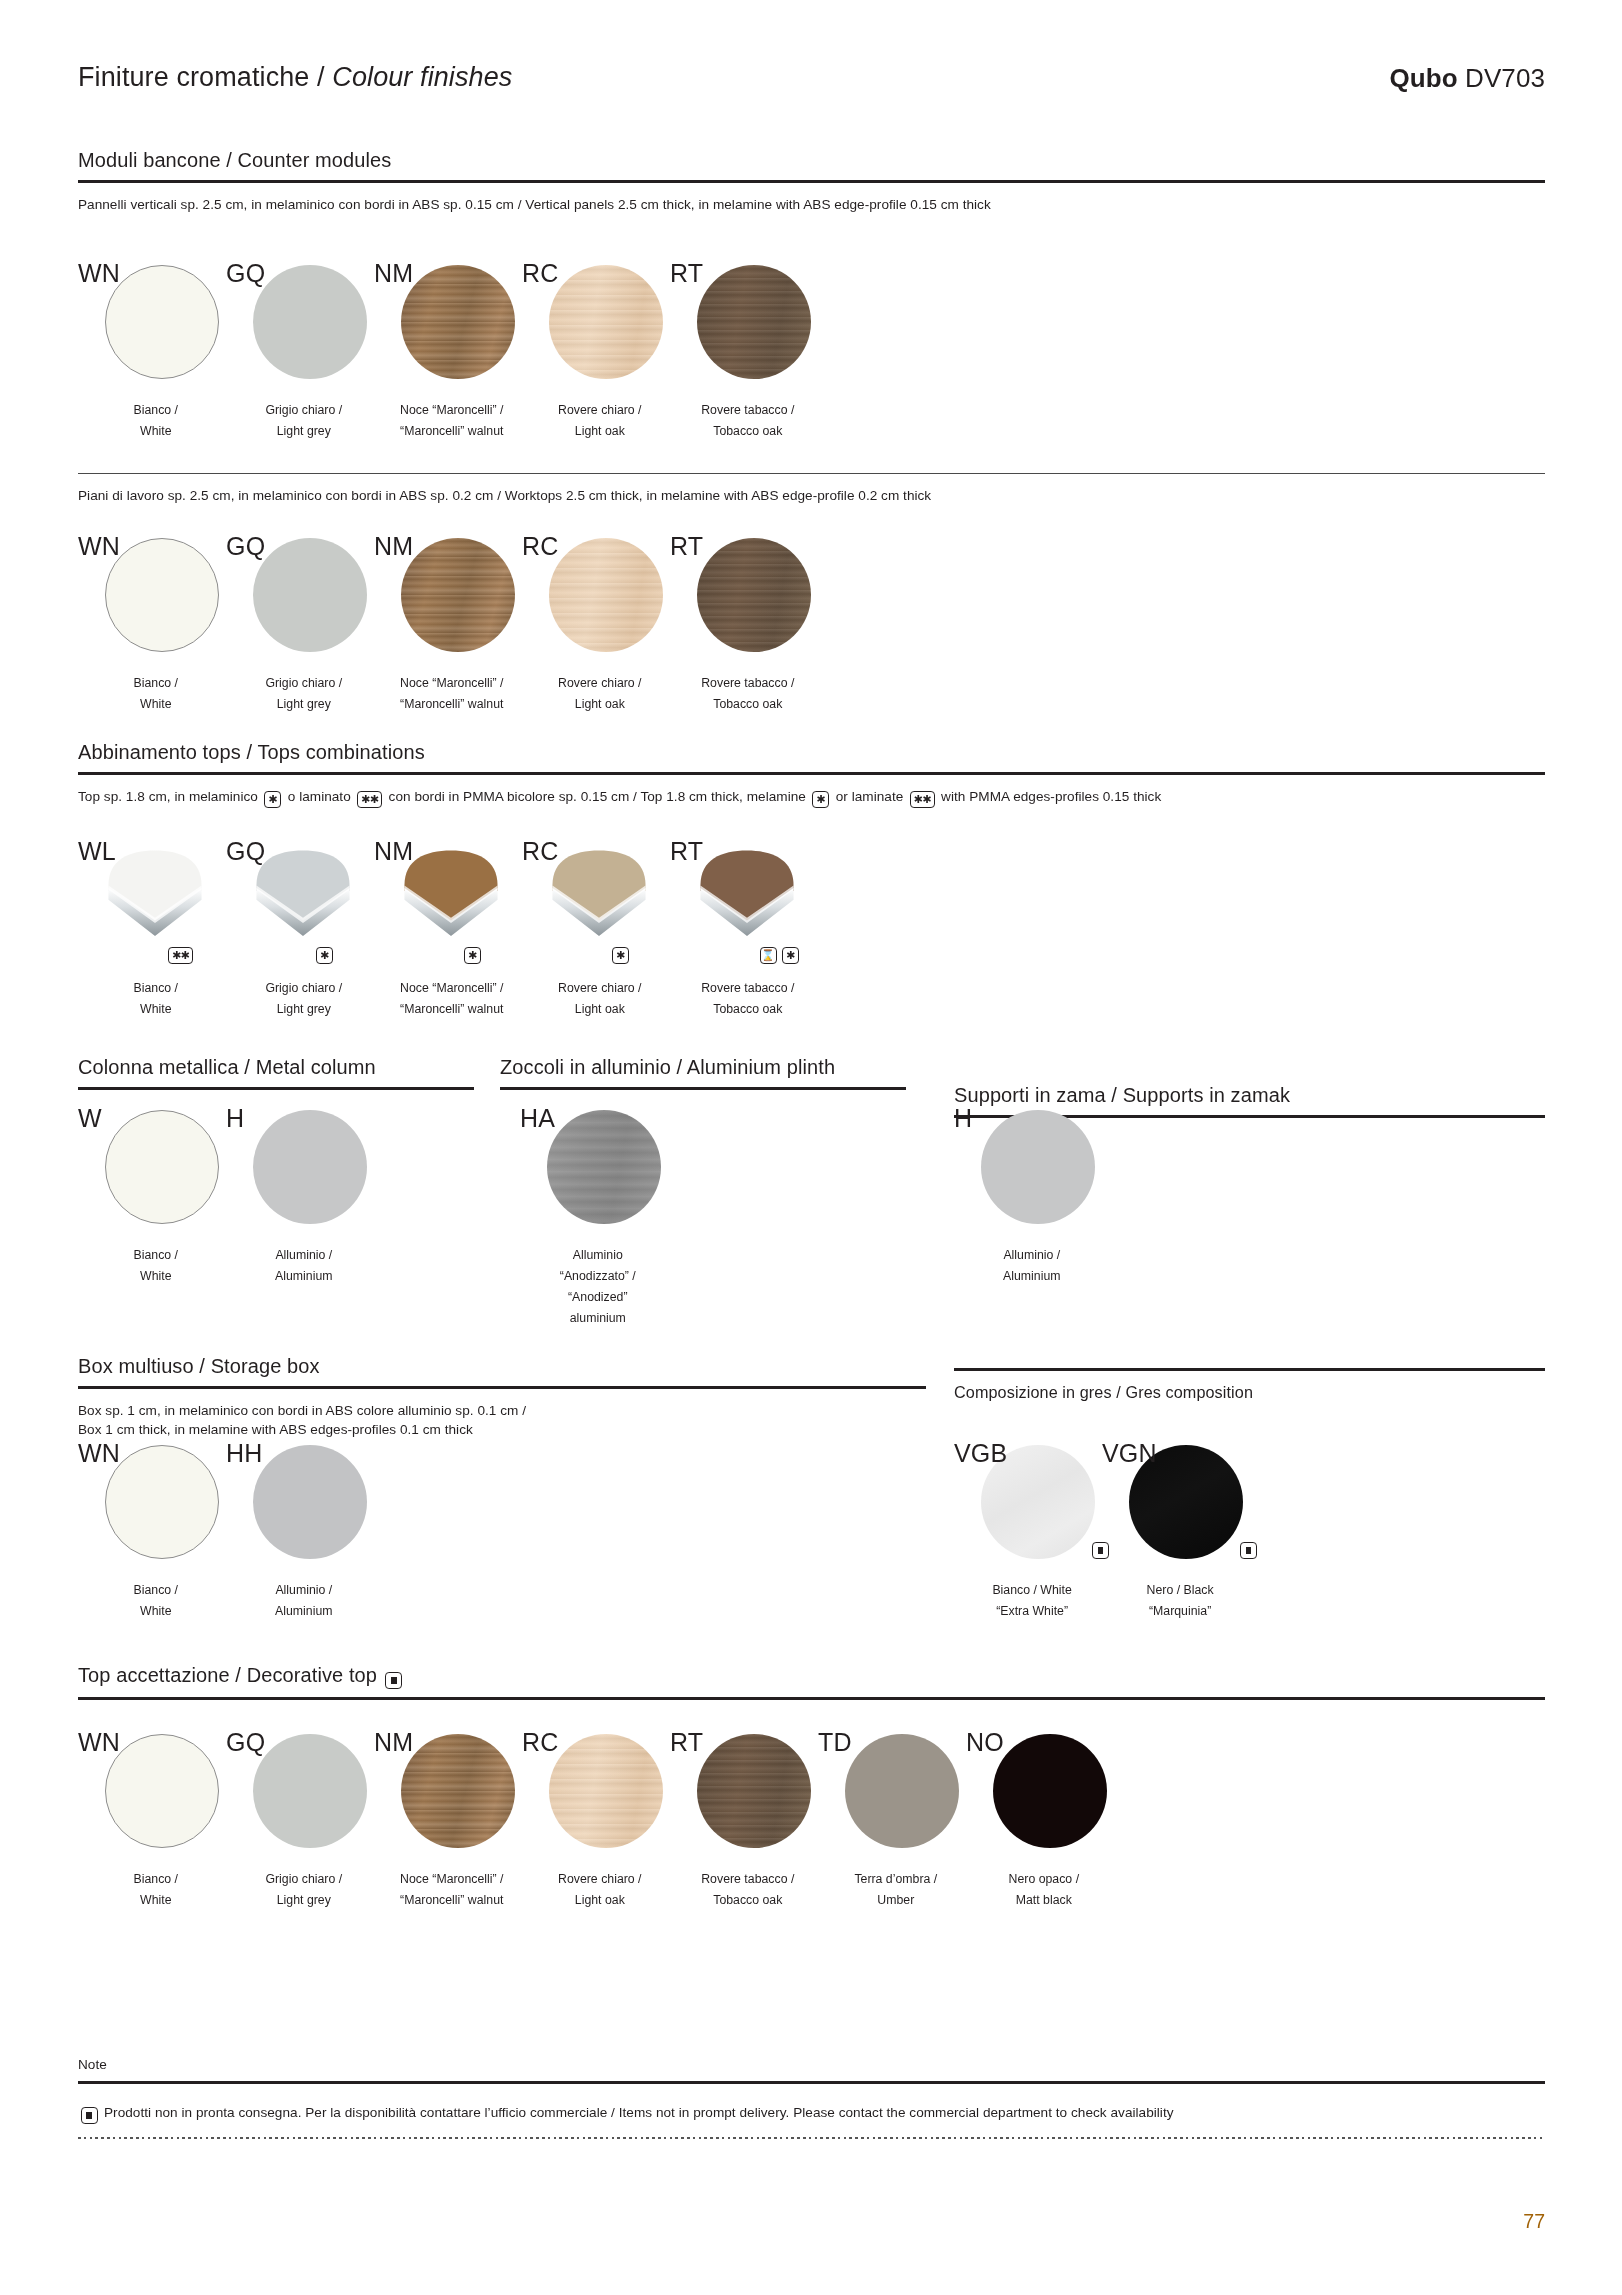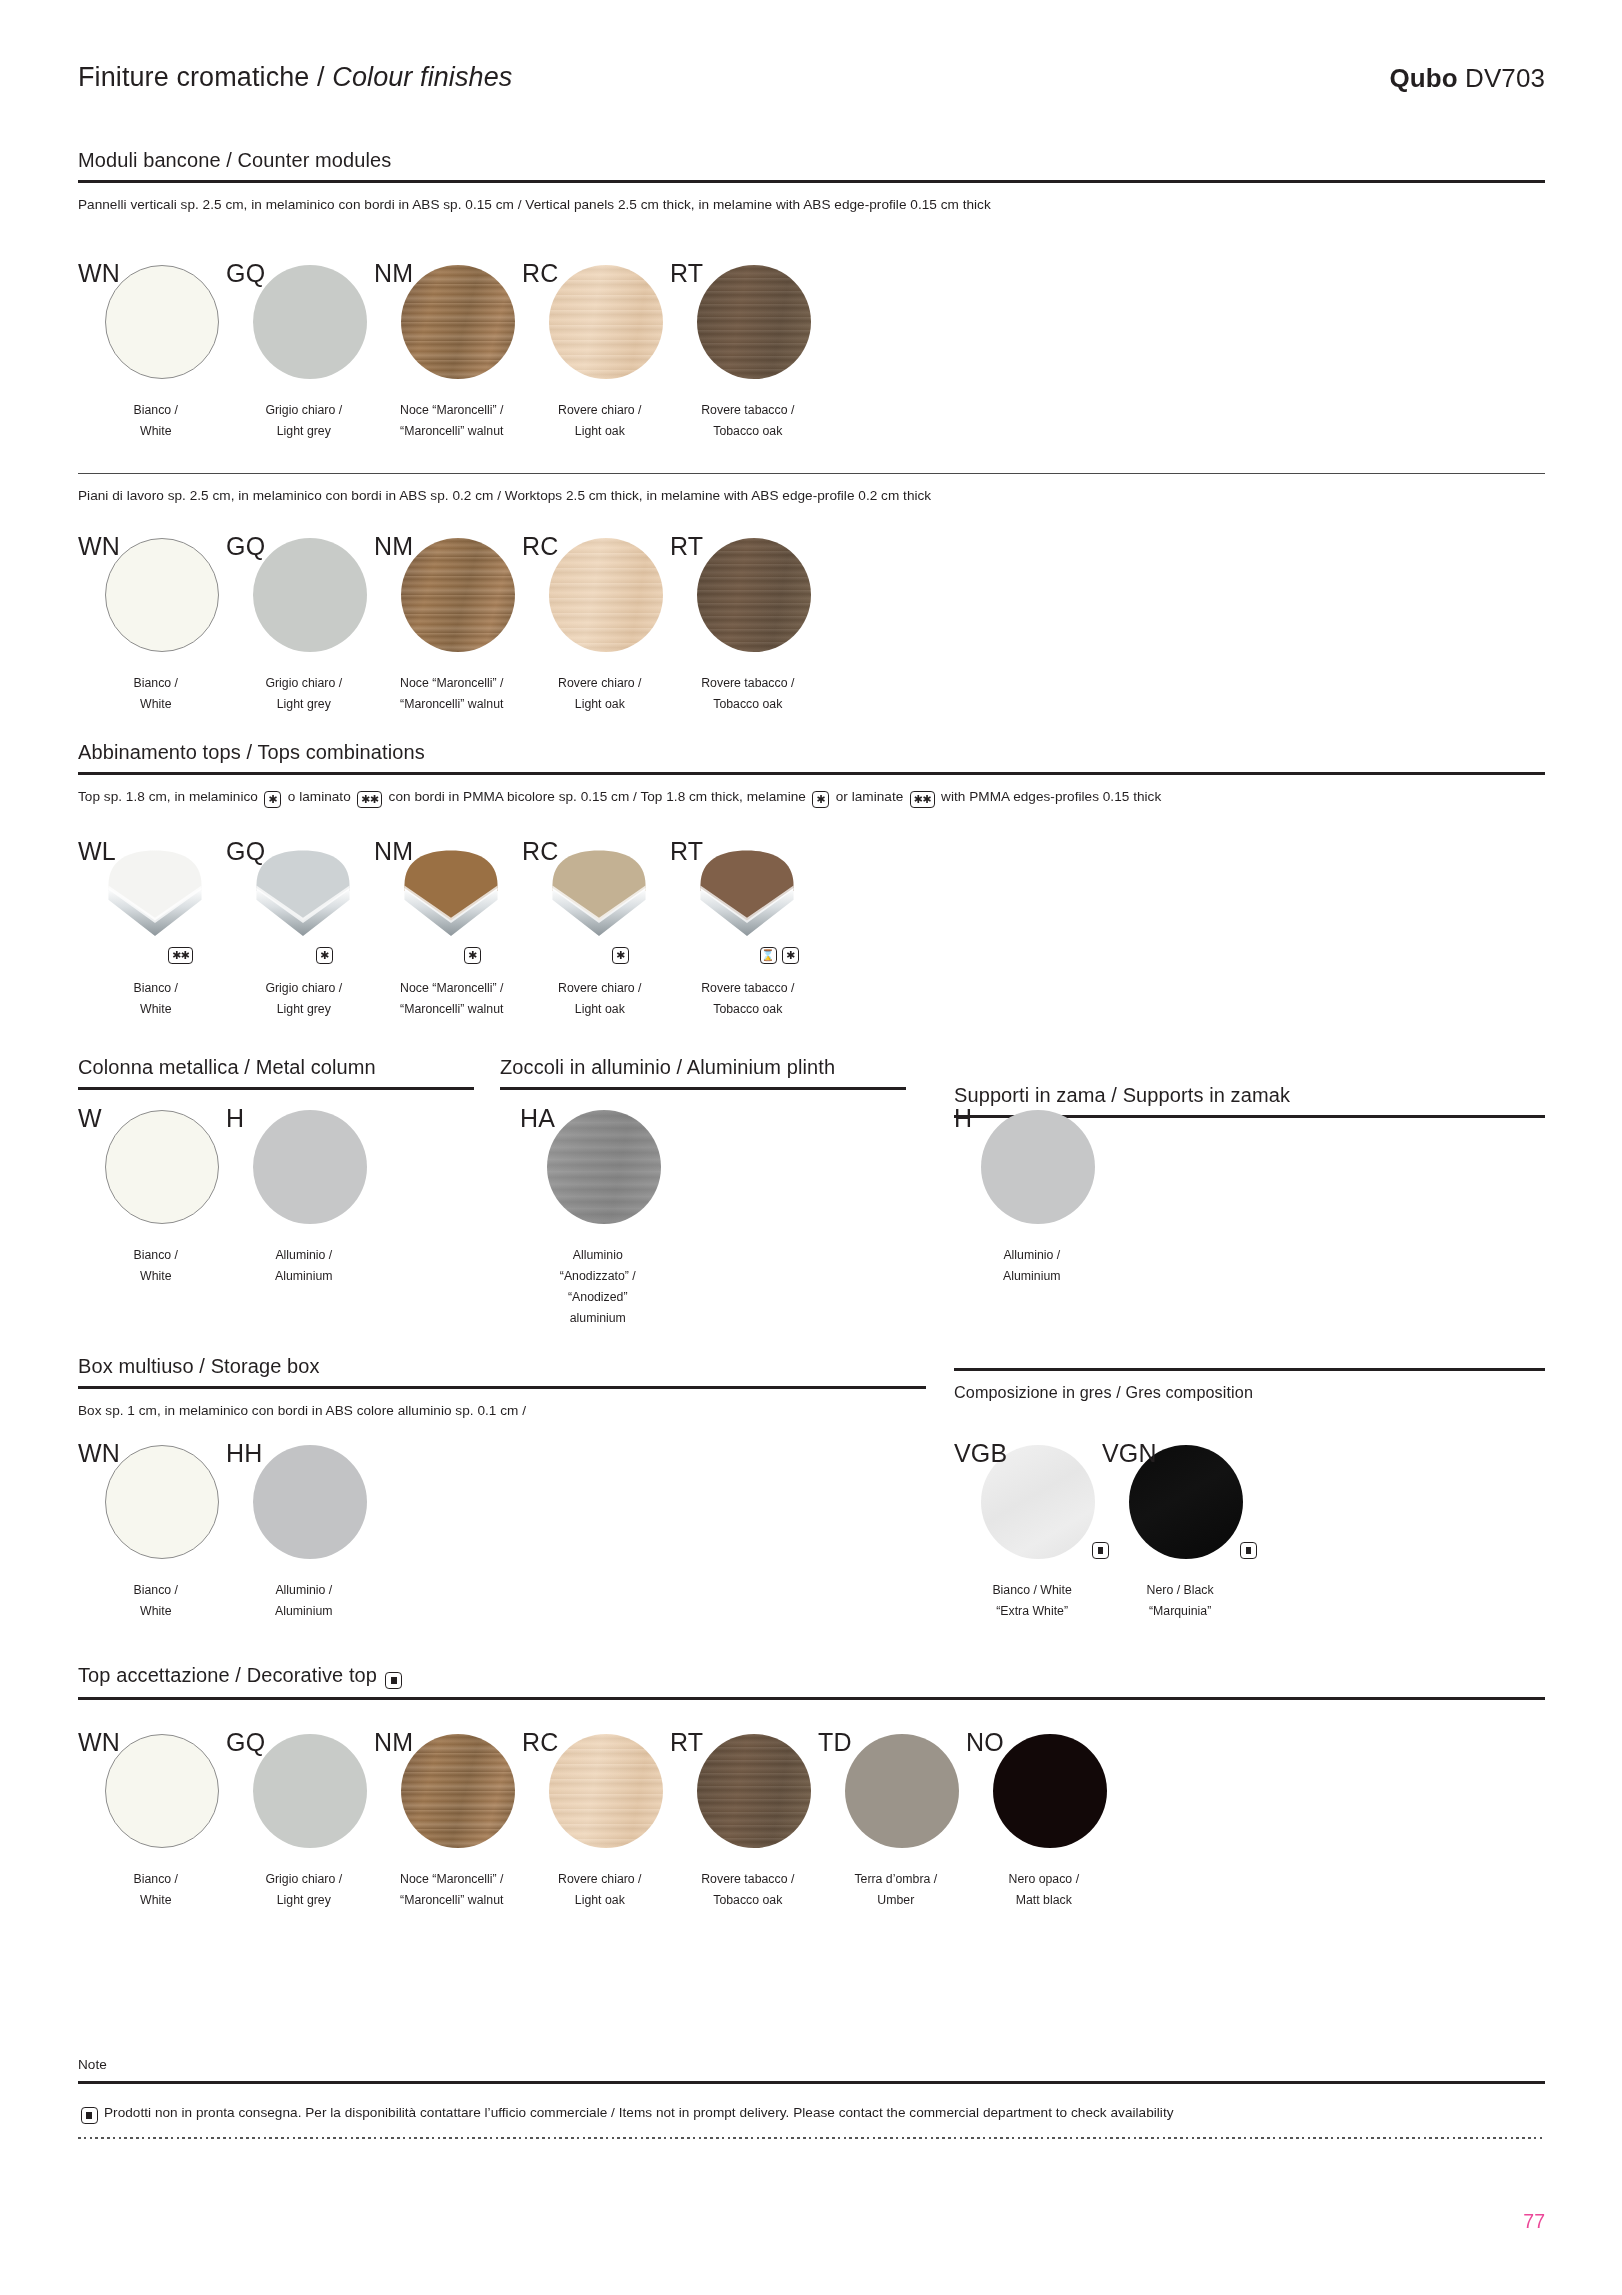--- a/index.html
+++ b/index.html
@@ -58,21 +58,21 @@
 
   
   .top3d{position:absolute;width:104px;height:97px;z-index:2;}
 
   
   .note-label{font-size:13.6px;}
   .dots{
     height:1.9px;width:100%;
     background-image:repeating-linear-gradient(to right,#555 0 2.6px,transparent 2.6px 5.8px);
   }
-  .pageno{position:absolute;right:78px;bottom:62px;font-size:19.5px;color:#ec4899;}
+  .pageno{position:absolute;right:78px;bottom:62px;font-size:19.5px;color:#a16207;}
 
   
   .tex-nm{
     background:
       repeating-linear-gradient(to bottom,
         rgba(255,255,255,.13) 0px,rgba(0,0,0,.10) 3.2px,rgba(255,255,255,.09) 7.1px,
         rgba(0,0,0,.06) 10.4px,rgba(255,255,255,.14) 14.3px,rgba(0,0,0,.12) 19px),
       linear-gradient(105deg,#7d5e42 0%,#a0784f 28%,#8a6844 55%,#a87f57 78%,#7e603f 100%);
   }
   .tex-rc{
@@ -388,20 +388,21 @@
         <div class="disc" style="width: 114px; height: 114px; left: 27px; background: rgb(198, 199, 200);"></div>
         <div class="cap" style="top: 140px; width: 144px; left: 5.8px;">Alluminio /
 Aluminium</div>
       </div>
     </div>
 
   <div style="position:absolute;left:78px;top:1355px;width:848px;">
     <div class="sec-title">Box multiuso / Storage box</div>
     <div class="rule-thick" style="margin-top:7.8px;"></div>
     <div class="desc" style="margin-top:11.7px;">Box sp. 1 cm, in melaminico con bordi in ABS colore alluminio sp. 0.1 cm /</div>
+    <div class="desc">Box 1 cm thick, in melamine with ABS edges-profiles 0.1 cm thick</div>
   </div>
   <div class="swatch-row" id="row-box" style="left:78px;top:1440px;">
       <div class="sw" style="width: 148px; height: 198px;">
         <div class="code">WN</div>
         <div class="disc" style="width: 114px; height: 114px; left: 27px; background: rgb(247, 247, 239); border: 1px solid rgb(141, 141, 141); box-sizing: border-box;"></div>
         <div class="cap" style="top: 140px; width: 144px; left: 5.8px;">Bianco /
 White</div>
       </div>
       <div class="sw" style="width: 148px; height: 198px;">
         <div class="code">HH</div>

